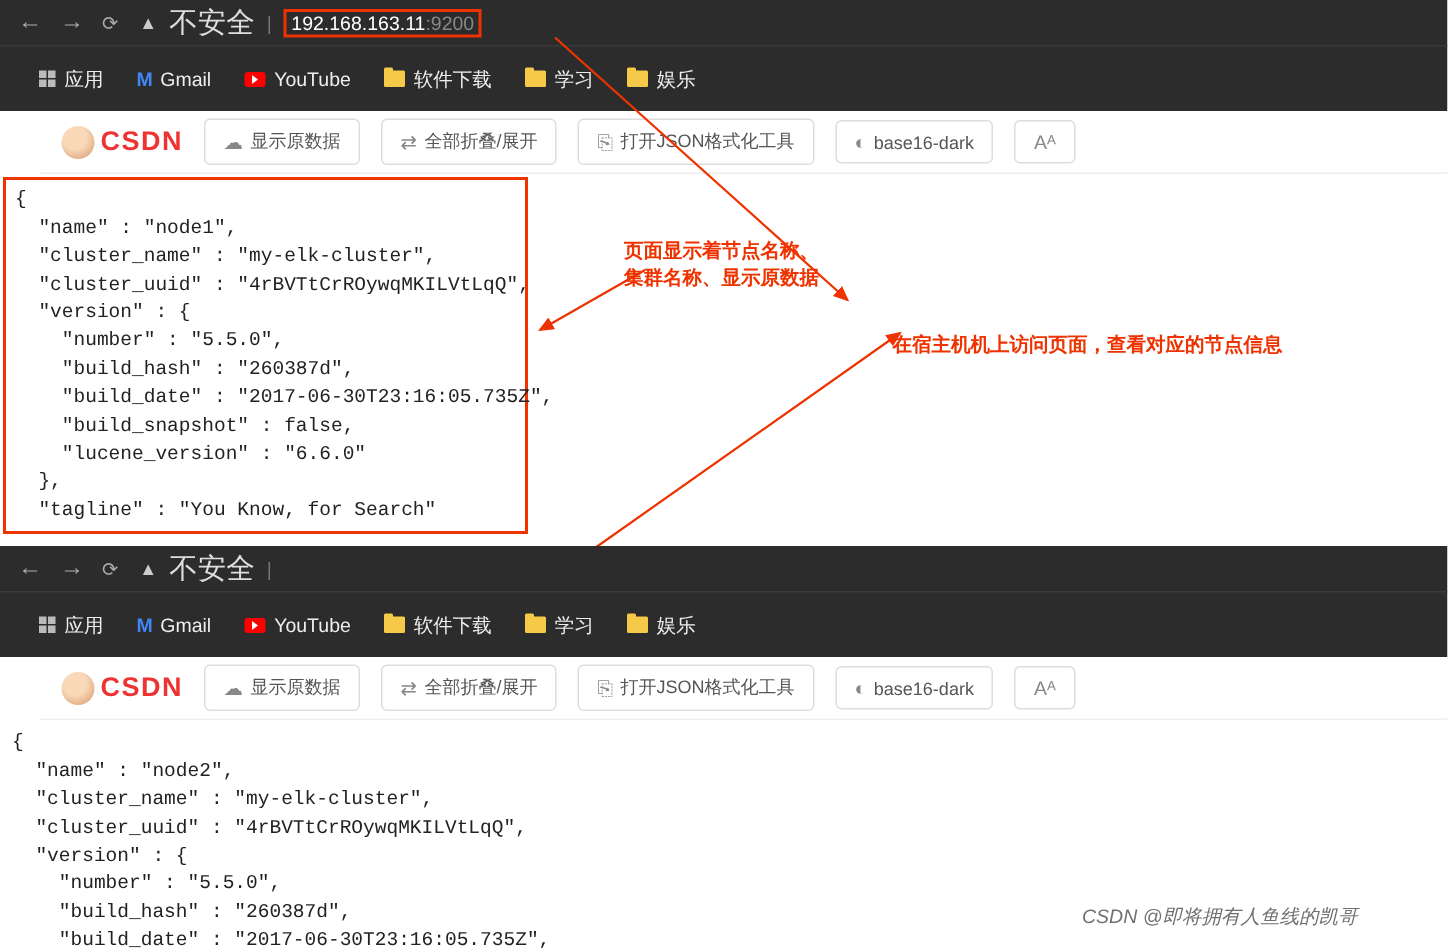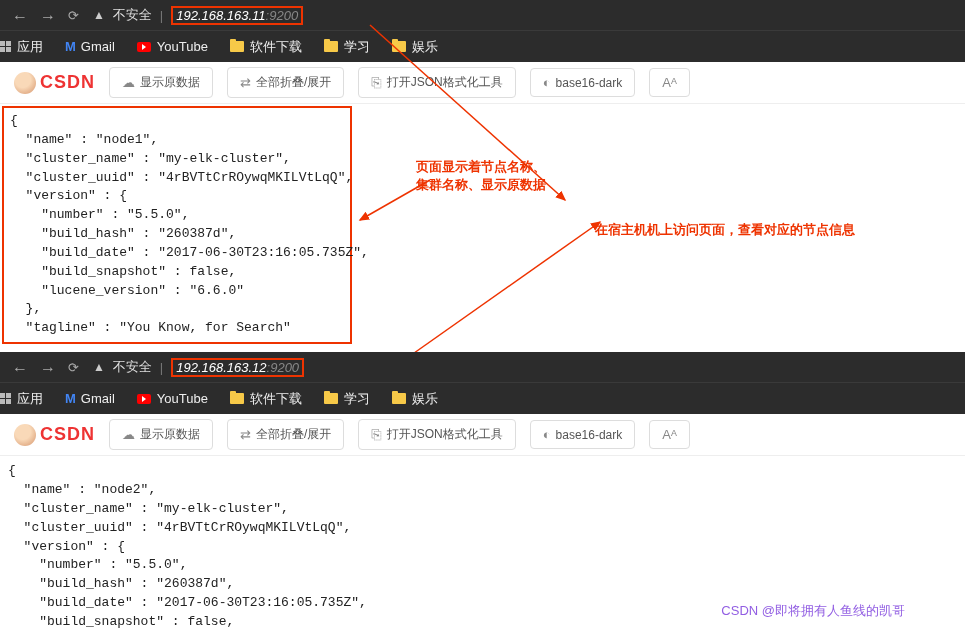--- a/index.html
+++ b/index.html
@@ -5,53 +5,53 @@
     * { margin: 0; padding: 0; box-sizing: border-box; }
     body { font-family: "Microsoft YaHei", Arial, sans-serif; font-size: 13px; background: #fff; width: 965px; height: 632px; overflow: hidden; position: relative; }
     
     .browser-section { position: relative; }
     .browser-bar { background: #2c2c2c; height: 30px; display: flex; align-items: center; padding: 0 12px; gap: 14px; color: #ddd; }
     .nav-icons { display: flex; gap: 12px; align-items: center; color: #aaa; }
     .nav-arrow { font-size: 16px; cursor: pointer; }
     .reload { font-size: 13px; cursor: pointer; }
     .address-area { display: flex; align-items: center; gap: 8px; flex: 1; font-size: 13px; }
     .warn-icon { color: #ccc; font-size: 12px; }
-    .insecure { color: #ddd; font-size: 13px; }
-    .url-box { padding: 1px 4px; font-style: italic; }
+    .insecure { color: #ddd; font-size: 19px; }
+    .url-box { padding: 1px 4px; }
     .url-host { color: #fff; }
     .url-port { color: #888; }
     .url-highlight { border: 2px solid #e30; padding: 0px 3px; }
     
-    .bookmarks-bar { background: #2c2c2c; height: 32px; display: flex; align-items: center; padding: 0 0; gap: 22px; color: #eee; font-size: 13px; border-top: 1px solid #3a3a3a; }
+    .bookmarks-bar { background: #2c2c2c; height: 44px; display: flex; align-items: center; padding: 0 26px; gap: 22px; color: #eee; font-size: 13px; border-top: 1px solid #3a3a3a; }
     .bm-item { display: flex; align-items: center; gap: 6px; cursor: pointer; }
     .apps-icon { display: inline-grid; grid-template-columns: repeat(2,5px); grid-auto-rows:5px; gap:1px; }
     .apps-icon span { background:#bbb; }
     .gmail-icon { font-weight: bold; letter-spacing: -1px; }
     .gm-b { color:#4285f4; }
     .yt-icon { width:14px; height:10px; background:#f00; border-radius:2px; position:relative; }
     .yt-icon::after { content:''; position:absolute; left:5px; top:2px; border-left:4px solid #fff; border-top:3px solid transparent; border-bottom:3px solid transparent; }
     .folder-icon { width:14px; height:11px; background:#f7c948; border-radius:1px; position:relative; }
     .folder-icon::before { content:''; position:absolute; top:-2px; left:0; width:6px; height:3px; background:#f7c948; border-radius:1px 1px 0 0; }
     
-    .toolbar { background:#fff; height:42px; display:flex; align-items:center; padding:0 14px; gap:14px; border-bottom:1px solid #eee; }
+    .toolbar { background:#fff; height:42px; display:flex; align-items:center; padding:0 14px; gap:14px; border-bottom:1px solid #eee;margin-left:27px; }
     .csdn-logo { display:flex; align-items:center; gap:4px; font-weight:bold; color:#e33; font-size:18px; letter-spacing:1px; }
     .csdn-face { width:22px; height:22px; border-radius:50%; background:radial-gradient(circle at 40% 35%, #f9d9b8 40%, #d4936a 100%); position:relative; }
     .tb-btn { border:1px solid #ddd; border-radius:4px; padding:6px 12px; font-size:12px; color:#555; background:#fff; cursor:pointer; display:flex; align-items:center; gap:5px; }
     .tb-icon { color:#888; font-size:13px; }
     
     .json-content { padding: 6px 8px; font-family: "Consolas","Courier New",monospace; font-size: 13px; line-height: 1.45; color:#222; white-space: pre; }
     .json-box1 { border: 2px solid #e30; margin: 2px 4px 8px 2px; width: 350px; padding:4px 6px; }
     
     .annotation { position:absolute; color:#e30; font-size:13px; font-weight:bold; line-height:1.4; }
     .anno1 { top:158px; left:416px; }
     .anno2 { top:221px; left:595px; }
     
     svg.overlay { position:absolute; top:0; left:0; pointer-events:none; }
     
-    .csdn-watermark { position:absolute; bottom:12px; right:60px; color:#6d28d9; font-size:13px; opacity:0.75; }
+    .csdn-watermark { position:absolute; bottom:12px; right:60px; color:#404040; font-size:13px; opacity:0.75;font-style:italic; }
     
     .section2 { margin-top: 2px; }
   </style>
 </head>
 <body>
 
 <div class="browser-section">
   <div class="browser-bar">
     <div class="nav-icons">
       <span class="nav-arrow">←</span>
@@ -161,21 +161,20 @@
   <div class="browser-bar">
     <div class="nav-icons">
       <span class="nav-arrow">←</span>
       <span class="nav-arrow">→</span>
       <span class="reload">⟳</span>
     </div>
     <div class="address-area">
       <span class="warn-icon">▲</span>
       <span class="insecure">不安全</span>
       <span style="color:#777;">|</span>
-      <span class="url-box url-highlight"><span class="url-host">192.168.163.12</span><span class="url-port">:9200</span></span>
     </div>
   </div>
 
   <div class="bookmarks-bar">
     <span class="bm-item">
         <span class="apps-icon">
           <span></span>
           <span></span>
           <span></span>
           <span></span>

